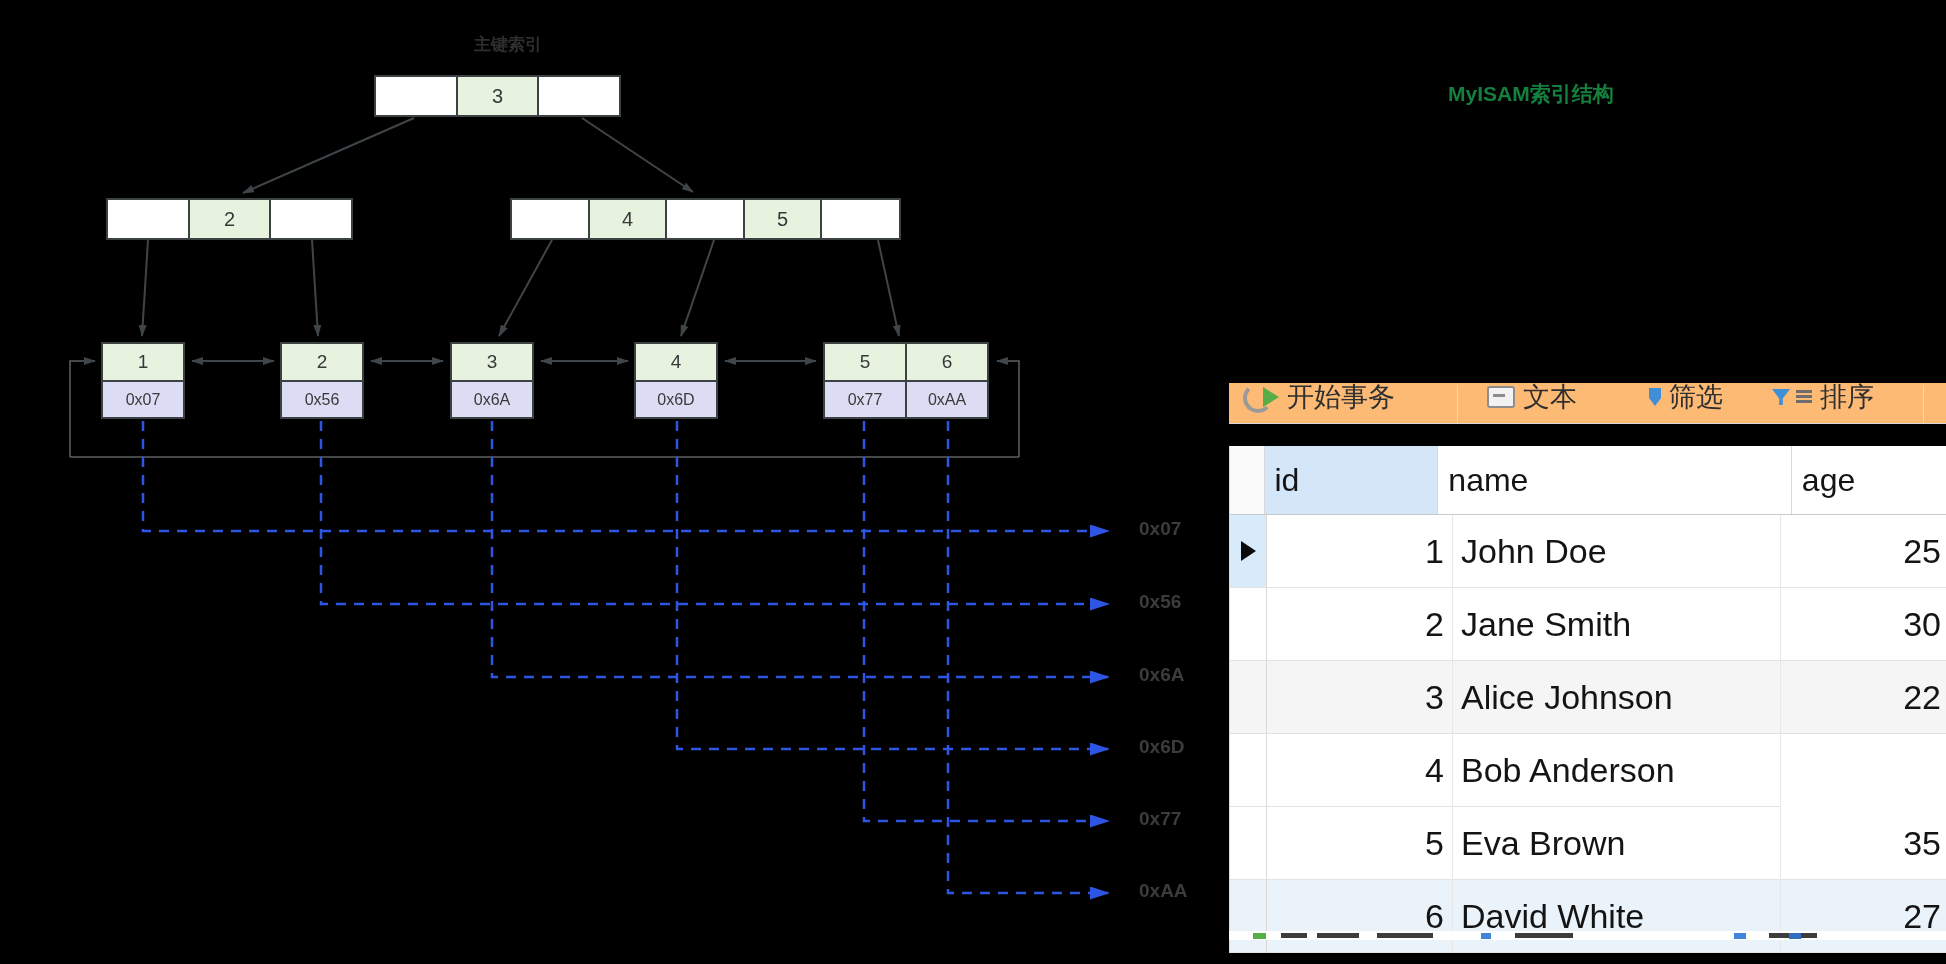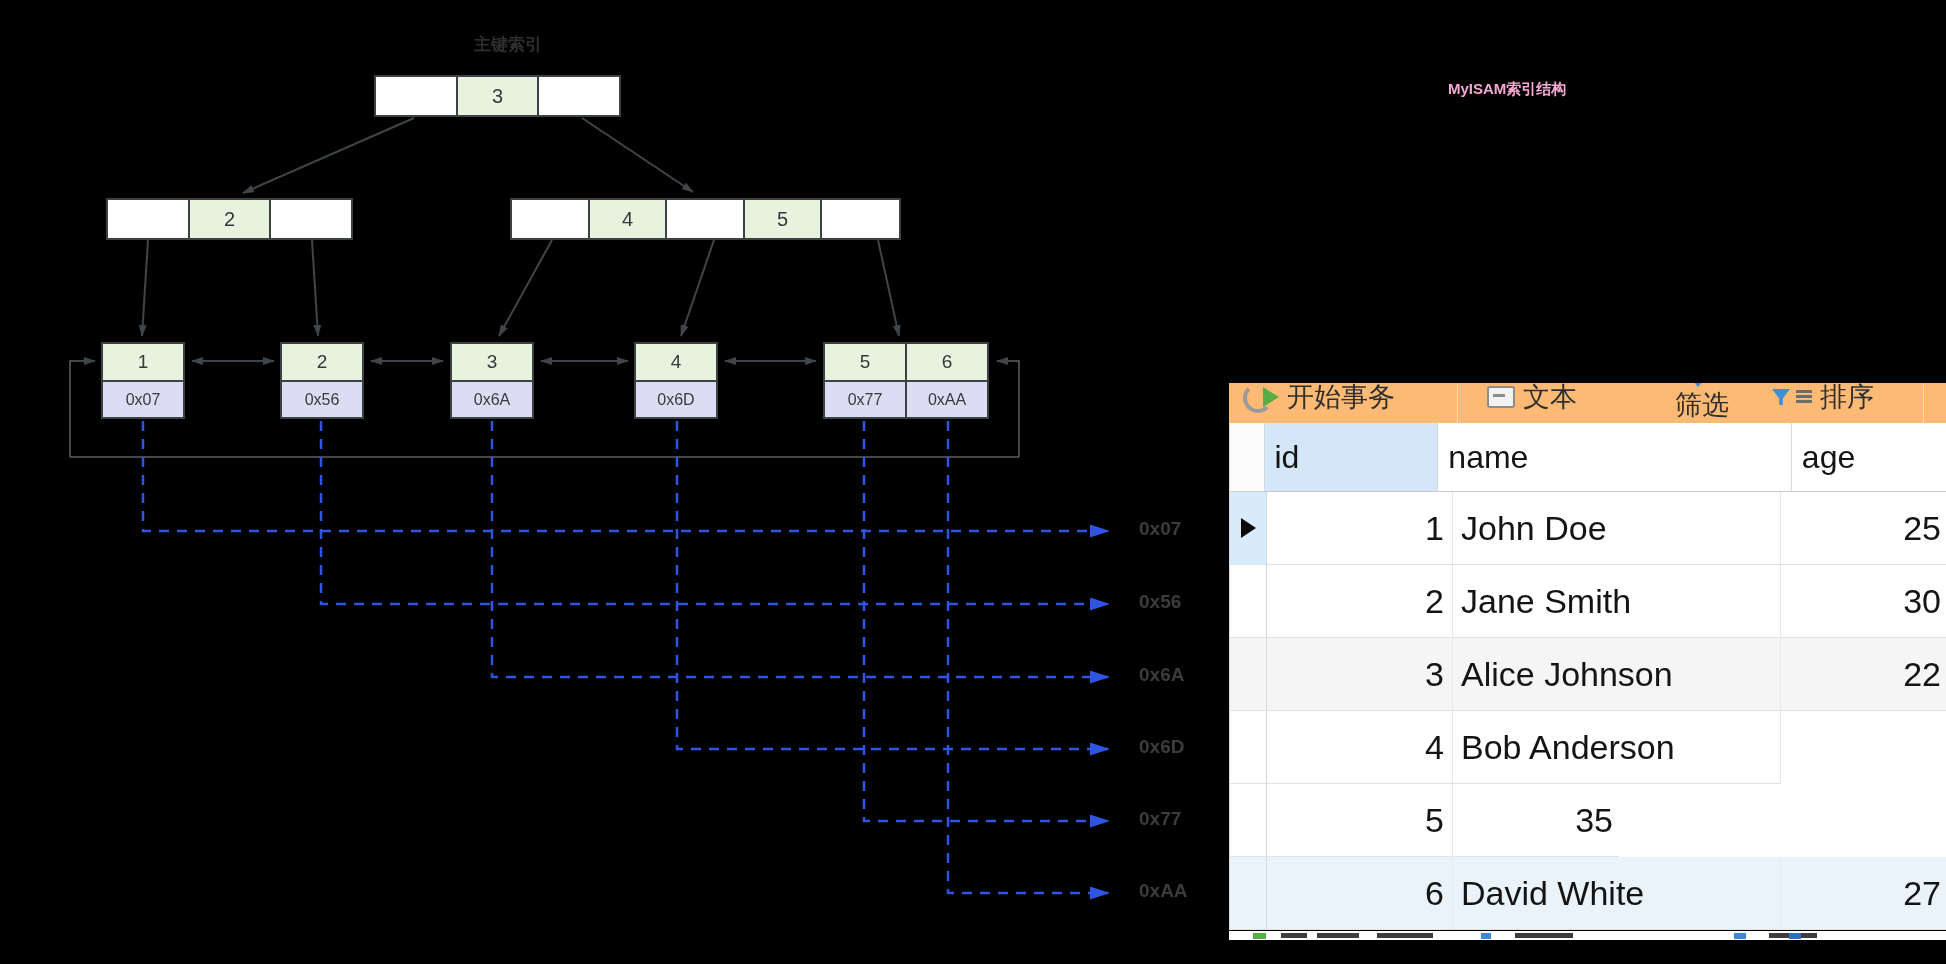--- a/index.html
+++ b/index.html
@@ -20,21 +20,21 @@
   .leaf{position:absolute;width:84px;}
   .leafpair{position:absolute;display:flex;}
   .leafpair .leafcol{width:84px;}
   .leafpair .leafcol + .leafcol{margin-left:-2px;}
   .kcell{box-sizing:border-box;height:40px;border:2px solid #3c4144;background:#e7f3de;
          display:flex;align-items:center;justify-content:center;font-size:19px;color:#35393c;}
   .acell{box-sizing:border-box;height:39px;margin-top:-2px;border:2px solid #3c4144;background:#dcdcf4;
          display:flex;align-items:center;justify-content:center;font-size:16px;color:#3a3a3a;}
   .dg-title{position:absolute;left:462px;top:33px;transform:translateX(-50%);
             font-size:17px;font-weight:bold;color:#2e2e2e;white-space:nowrap;}
-  .heading{position:absolute;left:1402px;top:80px;font-size:15px;font-weight:bold;color:#f9a8d4;white-space:nowrap;}
+  .heading{position:absolute;left:1402px;top:80px;font-size:21px;font-weight:bold;color:#15803d;white-space:nowrap;}
   .ptr-label{position:absolute;width:70px;height:26px;font-size:19px;font-weight:bold;color:#3c3c3c;}
   svg.overlay{position:absolute;left:0;top:0;}
   
   .toolbar{position:absolute;left:1183px;top:383px;width:763px;height:40px;background:#fdba74;
            border-bottom:1px solid #d9d9d9;overflow:hidden;}
   .tb-item{position:absolute;top:-12px;height:52px;display:flex;align-items:center;
            font-size:27px;color:#2f2f2f;white-space:nowrap;}
   .tb-sep{position:absolute;top:2px;width:1px;height:38px;background:#dcdcdc;}
   .tb-ico{display:inline-block;}
   .ico-arc{position:absolute;left:14px;top:0px;width:22px;height:22px;border:4px solid #9a9a9a;
@@ -42,21 +42,21 @@
   .ico-play{width:0;height:0;border-left:16px solid #57ae46;border-top:10px solid transparent;
             border-bottom:10px solid transparent;margin-right:8px;}
   .ico-text{width:24px;height:18px;border:2px solid #8d8d8d;border-radius:3px;background:#f2f2f2;
             margin-right:8px;position:relative;}
   .ico-text::after{content:"";position:absolute;left:4px;top:6px;width:12px;height:3px;background:#8d8d8d;}
   .ico-flag{width:12px;height:18px;background:#3f8fd8;margin-right:8px;clip-path:polygon(0 0,100% 0,100% 55%,50% 100%,0 55%);}
   .ico-funnel{width:18px;height:16px;background:#3f8fd8;margin-right:6px;clip-path:polygon(0 0,100% 0,60% 60%,60% 100%,40% 100%,40% 60%);}
   .ico-lines{width:16px;height:14px;margin-right:8px;background:
       linear-gradient(#6d6d6d 0 3px,transparent 3px 5px,#6d6d6d 5px 8px,transparent 8px 10px,#6d6d6d 10px 13px,transparent 13px);}
   .ico-box{width:20px;height:20px;border:3px solid #3f8fd8;border-radius:3px;}
-  .grid{position:absolute;left:1183px;top:423px;width:717px;background:#fff;border-left:1px solid #d9d9d9;}
+  .grid{position:absolute;left:1183px;top:446px;width:717px;background:#fff;border-left:1px solid #d9d9d9;}
   .hrow{display:flex;height:69px;border-bottom:1px solid #c9c9c9;box-sizing:border-box;}
   .hcell{box-sizing:border-box;display:flex;align-items:center;font-size:32px;color:#141414;
          border-right:1px solid #d9d9d9;padding-left:10px;background:#fff;}
   .hcell.gut{width:37px;padding:0;background:#fbfbfb;}
   .hcell.c-id{width:186px;background:#d3e7f8;}
   .hcell.c-name{width:379px;}
   .hcell.c-age{width:166px;border-right:none;}
   .drow{display:flex;height:73px;box-sizing:border-box;}
   .dcell{box-sizing:border-box;display:flex;align-items:center;font-size:34px;color:#141414;
          border-right:1px solid #e8e8e8;border-bottom:1px solid #e2e2e2;}
@@ -177,21 +177,21 @@
     <span class="ico-arc"></span>
     <div class="tb-item" style="left:34px;">
       <span class="tb-ico ico-play"></span>
       <span>开始事务</span>
     </div>
     <div class="tb-sep" style="left:228px;"></div>
     <div class="tb-item" style="left:258px;">
       <span class="tb-ico ico-text"></span>
       <span>文本</span>
     </div>
-    <div class="tb-item" style="left:446px;flex-direction:column;">
+    <div class="tb-item" style="left:420px;">
       <span class="tb-ico ico-flag"></span>
       <span>筛选</span>
     </div>
     <div class="tb-item" style="left:543px;">
       <span class="tb-ico ico-funnel"></span>
       <span class="tb-ico ico-lines"></span>
       <span>排序</span>
     </div>
     <div class="tb-sep" style="left:694px;"></div>
     <div class="tb-item" style="left:726px;">
@@ -227,20 +227,21 @@
       <div class="dcell c-age">22</div>
     </div>
     <div class="drow">
       <div class="dcell gut"></div>
       <div class="dcell c-id">4</div>
       <div class="dcell c-name">Bob Anderson</div>
     </div>
     <div class="drow">
       <div class="dcell gut"></div>
       <div class="dcell c-id">5</div>
+      <div class="dcell c-name">Eva Brown</div>
       <div class="dcell c-age">35</div>
     </div>
     <div class="drow" style="background:#ebf3fa;">
       <div class="dcell gut"></div>
       <div class="dcell c-id">6</div>
       <div class="dcell c-name">David White</div>
       <div class="dcell c-age">27</div>
     </div>
   </div>
 

